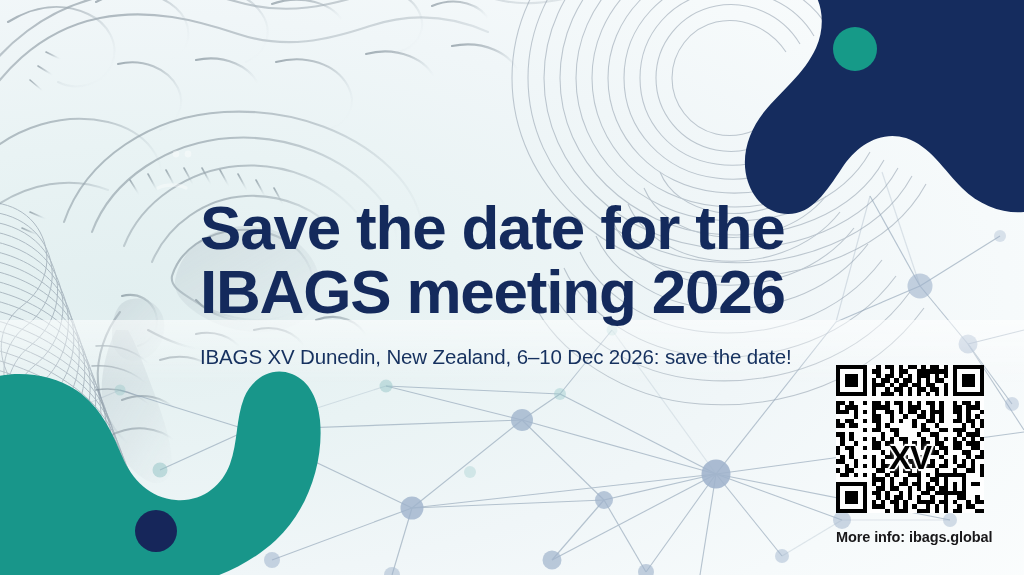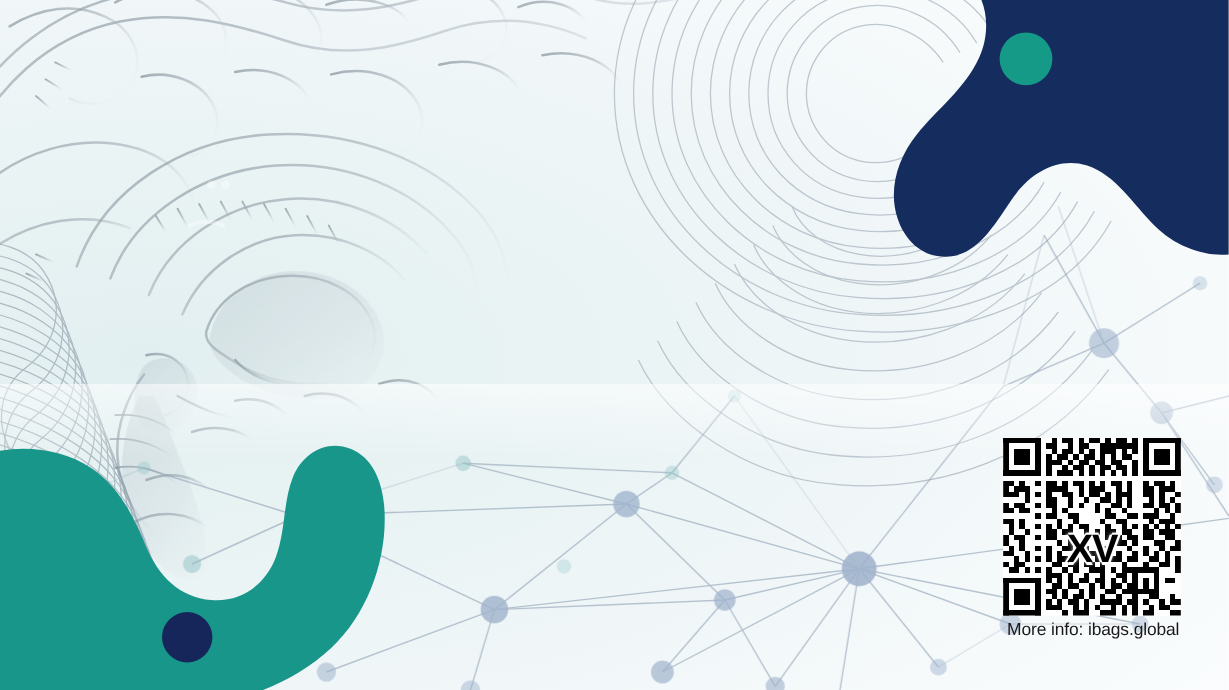--- a/index.html
+++ b/index.html
@@ -50,24 +50,24 @@
     width:150px;
     z-index:45;
     text-align:center;
   }
   #qr-code {
     width:148px; height:148px;
     display:block;
     background:#ffffff;
   }
   #qr-caption {
-    margin-top:4px;
+    margin-top:16px;
     color:#19181a;
     font-size:14.5px;
-    font-weight:400;
+    font-weight:700;
     letter-spacing:-0.1px;
     white-space:nowrap;
   }
   .qr-wrap { position:relative; width:148px; height:148px; }
   #qr-center-label {
     position:absolute;
     left:50%; top:46%;
     transform:translate(-50%,-50%);
     font-size:33px;
     font-weight:700;
@@ -362,20 +362,25 @@
              C132,480 150,498 176,500
              C202,502 222,486 230,464
              C238,442 236,418 244,398
              C252,378 272,366 292,374
              C310,381 318,400 320,420
              C324,462 308,510 276,540
              C250,564 218,578 186,585 Z" fill="#18968A"></path>
     <circle cx="156" cy="531" r="21" fill="#16265A"></circle>
   </svg>
 
+  <div id="text-block">
+    <div id="headline">Save the date for the
+IBAGS meeting 2026</div>
+    <div id="subtitle">IBAGS XV Dunedin, New Zealand, 6–10 Dec 2026: save the date!</div>
+  </div>
 
   <div id="qr-block">
     <div class="qr-wrap">
       <svg id="qr-code" viewBox="0 0 33 33" shape-rendering="crispEdges">
         <rect width="33" height="33" fill="#ffffff"></rect>
         <g fill="#000000">
 
           <rect x="0" y="0" width="7" height="1"></rect>
             <rect x="0" y="6" width="7" height="1"></rect>
           <rect x="0" y="0" width="1" height="7"></rect>

